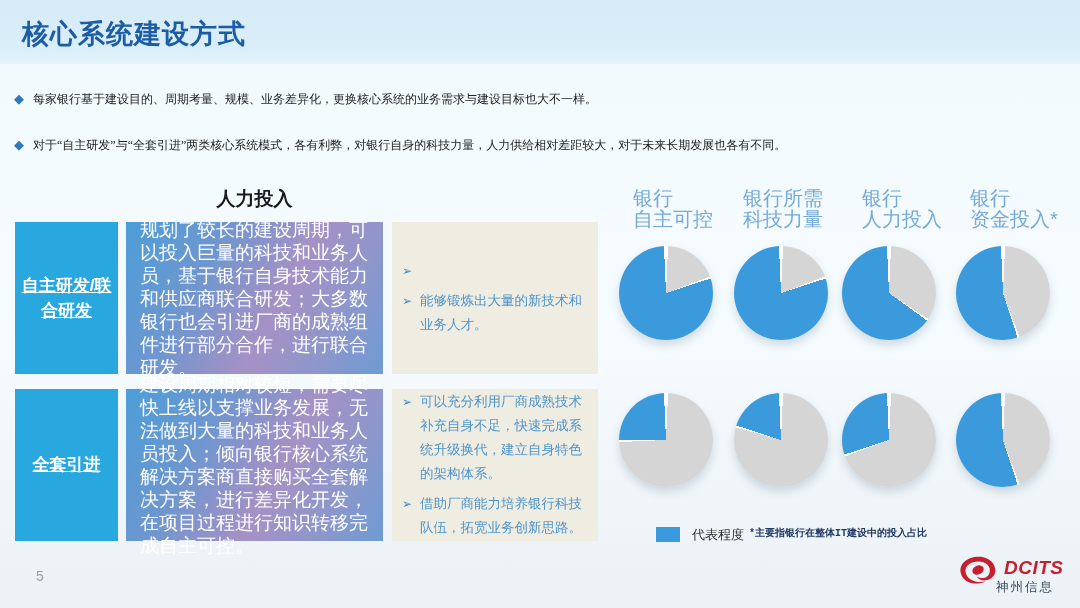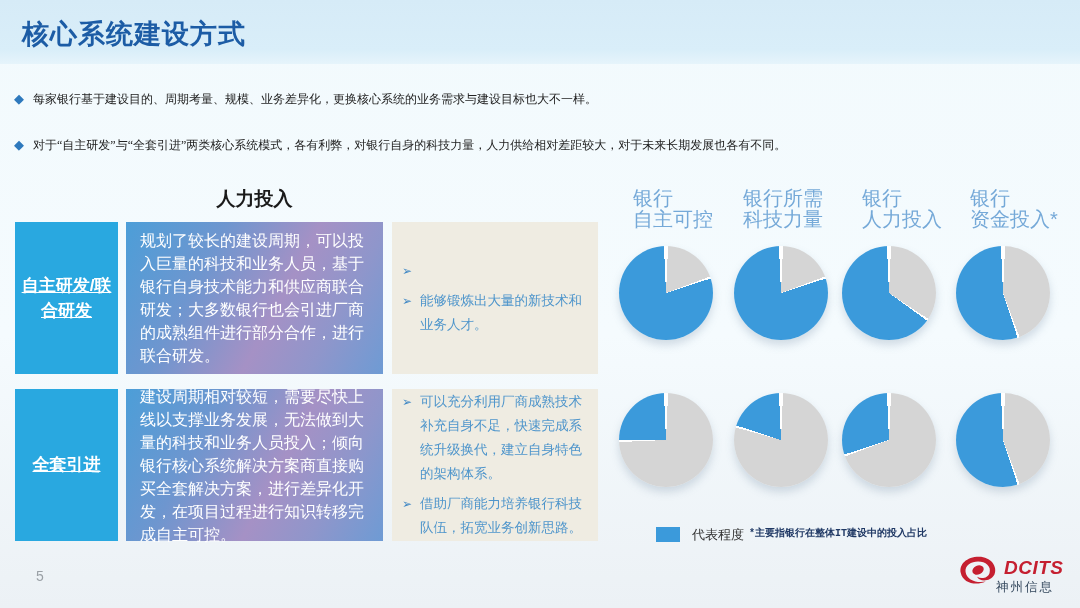--- a/index.html
+++ b/index.html
@@ -23,21 +23,21 @@
     position:absolute;top:186px;font-size:19px;font-weight:bold;color:#1a1a1a;text-align:center;
   }
   .label-box{
     position:absolute;left:15px;width:103px;height:152px;background:#29a8e0;
     color:#fff;font-size:17px;font-weight:bold;display:flex;align-items:center;justify-content:center;
     text-align:center;line-height:1.5;padding:0 6px;box-sizing:border-box;text-decoration:underline;
   }
   .feature-box{
     position:absolute;left:126px;width:257px;height:152px;box-sizing:border-box;
     background:linear-gradient(118deg,#4c9ed8 0%,#6e96cf 30%,#a591c5 58%,#8f96cb 78%,#6e9bd4 100%);
-    color:#fff;font-size:16px;line-height:23px;padding:8px 14px;
+    color:#fff;font-size:19px;line-height:23px;padding:8px 14px;
     display:flex;align-items:center;
   }
   .dev-box{
     position:absolute;left:392px;width:206px;height:152px;box-sizing:border-box;
     background:#efece2;color:#4e95cb;font-size:13.5px;line-height:24px;
     display:flex;flex-direction:column;justify-content:center;gap:6px;padding:8px 10px 8px 8px;
   }
   .dev-item{display:flex;align-items:flex-start;}
   .dev-item .arrow{color:#3f87c4;font-size:12px;line-height:24px;margin:0 8px 0 2px;flex:0 0 auto;}
   .pie-header{

